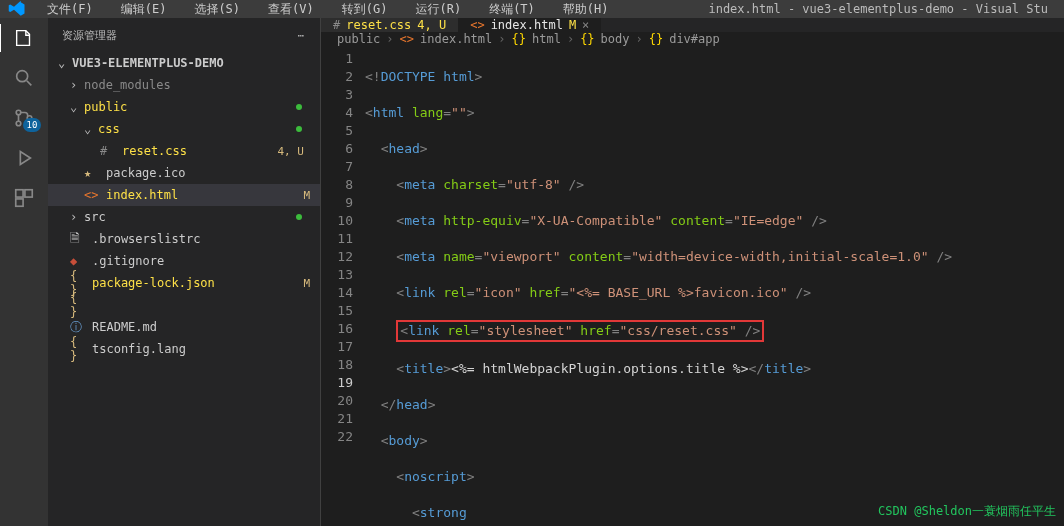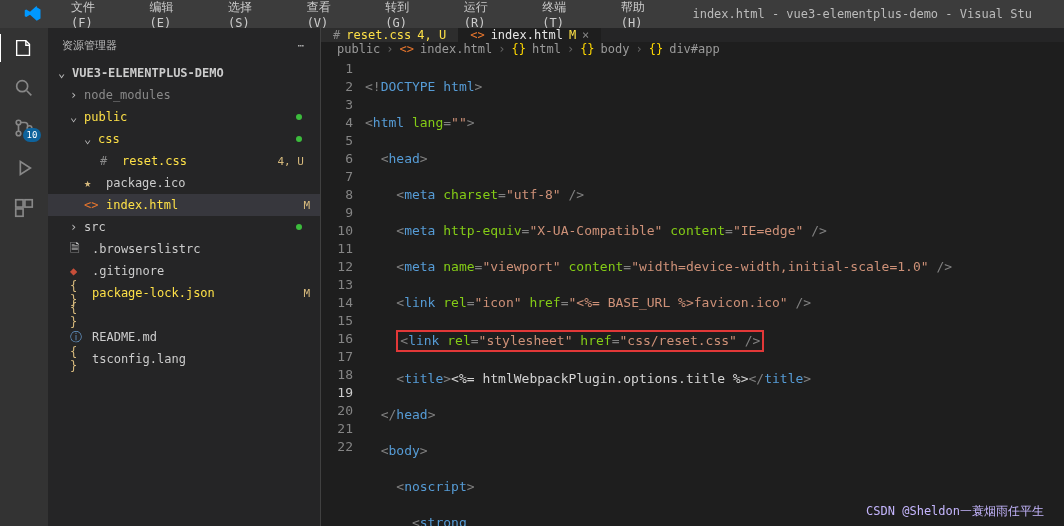--- a/index.html
+++ b/index.html
@@ -8,26 +8,26 @@
       font-size: 12px;
       background: #1e1e1e;
       color: #cccccc;
       width: 1064px;
       height: 526px;
       overflow: hidden;
       display: flex;
       flex-direction: column;
     }
     .title-bar {
-      height: 28px;
+      height: 18px;
       background: #3c3c3c;
       display: flex;
       align-items: center;
-      padding: 0 24px;
-      gap: 22px;
+      padding: 0 8px;
+      gap: 14px;
     }
     .title-bar .vs-logo { width: 18px; height: 18px; display: inline-flex; }
     .title-bar .menu-item { padding: 3px 7px; color: #ccc; font-size: 12px; border-radius: 3px; }
     .title-bar .win-title { margin-left: auto; color: #bbb; font-size: 12px; padding-right: 8px; white-space: nowrap; }
     .main { flex: 1; display: flex; overflow: hidden; }
     .activity-bar {
       width: 48px;
       background: #333333;
       display: flex;
       flex-direction: column;
@@ -92,21 +92,21 @@
     .gutter .cur { color:#cccccc; }
     .code { flex:1; padding:4px 0 0 0; white-space:pre; color:#d4d4d4; }
     .c-tag { color:#569cd6; }
     .c-punc { color:#808080; }
     .c-attr { color:#84cc16; }
     .c-str  { color:#ce9178; }
     .c-text { color:#d4d4d4;margin-top:16px; }
     .c-brace { color:#ffd800; }
     .red-box { border:2px solid #e23838; padding:0 2px; display:inline-block; }
     .watermark {
-      position:fixed; bottom:6px; right:20px; color:#c4b5fd; font-size:12px;
+      position:fixed; bottom:6px; right:8px; color:#22c55e; font-size:12px;
     }
     .pub-open { color:#fde047; }
     .vline { border-left:1px solid #404040; }
   </style>
 </head>
 <body>
 
 <div class="title-bar">
   <span class="vs-logo">
     <svg viewBox="0 0 24 24">

